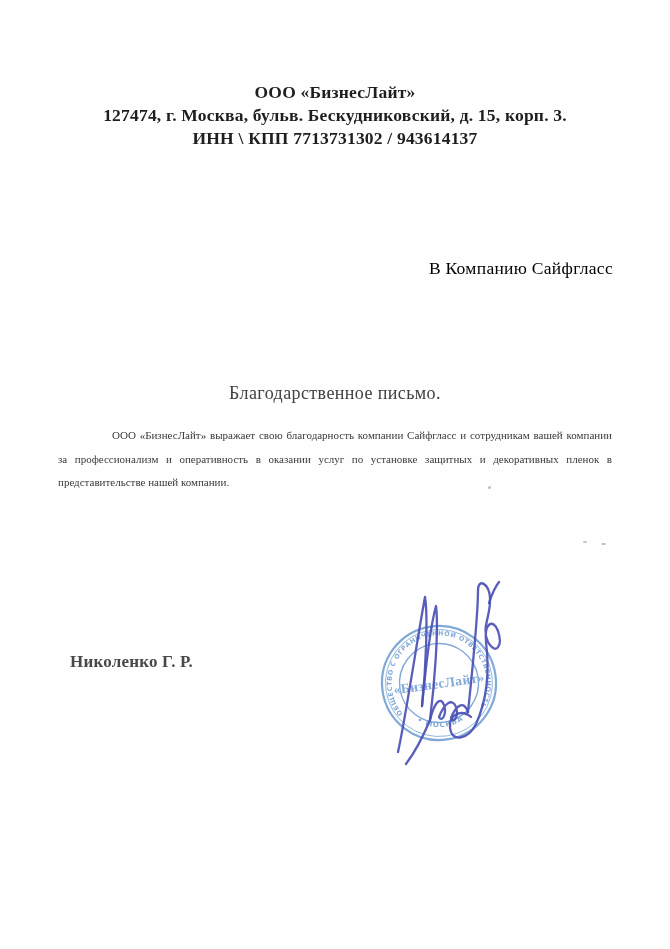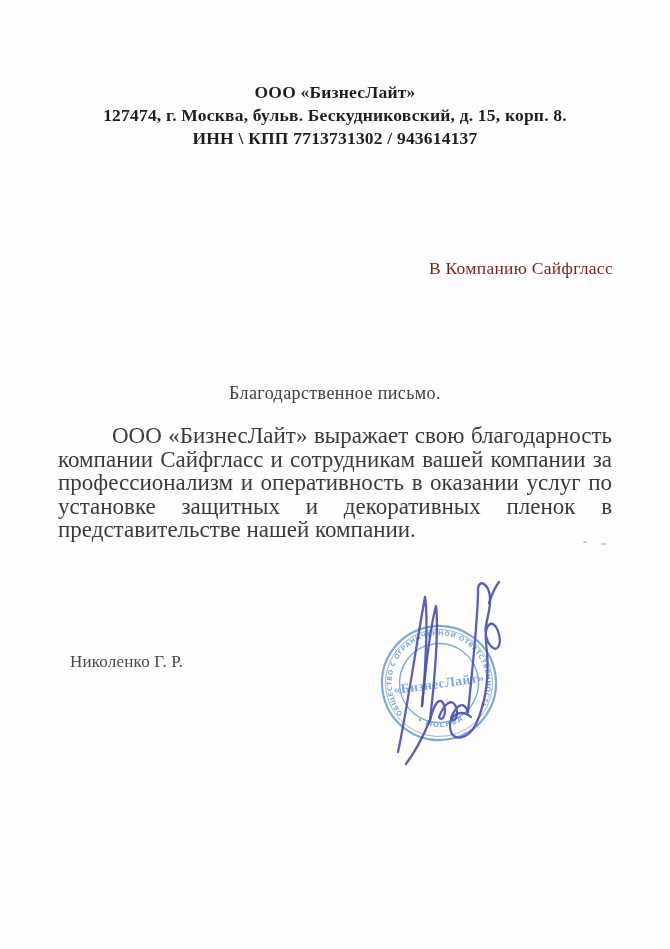--- a/index.html
+++ b/index.html
@@ -6,52 +6,52 @@
   .page{
     position:relative;width:670px;height:949px;background:#fefefe;overflow:hidden;
     font-family:"Liberation Serif","DejaVu Serif",serif;color:#363636;
   }
   .letterhead{
     position:absolute;top:81px;left:0;right:0;text-align:center;
     font-weight:bold;color:#1e1e1e;font-size:17.5px;line-height:23.2px;letter-spacing:0.2px;
   }
   .recipient{
     position:absolute;top:258px;right:57px;
-    font-size:17.5px;color:#7f1d1d;letter-spacing:0.3px;
+    font-size:17.5px;color:#000000;letter-spacing:0.3px;
   }
   .title{
     position:absolute;top:383px;left:0;right:0;text-align:center;
     font-size:18px;color:#404040;letter-spacing:0.4px;
   }
   .body-block{
     position:absolute;top:424px;left:58px;width:554px;
-    font-size:23px;line-height:23.5px;color:#3a3a3a;
+    font-size:11px;line-height:23.5px;color:#3a3a3a;
   }
   .para{margin:0 0 4px 0;text-indent:54px;text-align:justify;}
   .signoff{
     position:absolute;top:650px;left:66px;
     font-size:17px;line-height:24.5px;color:#484848;letter-spacing:0.2px;
   }
-  .signoff-name{padding-left:4px;}
+  .signoff-name{padding-left:4px;font-weight:bold;}
   .stamp-svg{position:absolute;left:374px;top:618px;width:130px;height:130px;opacity:0.82;}
   .sig-svg{position:absolute;left:368px;top:576px;width:160px;height:195px;}
   .sig-svg path{fill:none;stroke-width:2.3;stroke-linecap:round;stroke-linejoin:round;opacity:0.92;}
   .stamp-ring-text{font-family:"DejaVu Sans","Liberation Sans",sans-serif;font-size:6.3px;font-weight:600;letter-spacing:0.6px;}
   .stamp-bottom-text{font-family:"DejaVu Sans","Liberation Sans",sans-serif;font-size:7px;font-weight:700;letter-spacing:1px;}
   .stamp-center-text{font-family:"Liberation Serif","DejaVu Serif",serif;font-size:13.5px;font-weight:bold;letter-spacing:0.4px;}
   .speck{position:absolute;background:#8a8a8a;border-radius:50%;opacity:0.55;}
 </style>
 </head>
 <body>
 
 <div class="page">
 
   <header class="letterhead">
     <div>ООО «БизнесЛайт»</div>
-    <div>127474, г. Москва, бульв. Бескудниковский, д. 15, корп. 8.</div>
+    <div>127474, г. Москва, бульв. Бескудниковский, д. 15, корп. 3.</div>
     <div>ИНН \ КПП 7713731302 / 943614137</div>
   </header>
 
   <div class="recipient">В Компанию Сайфгласс</div>
 
   <div class="title">Благодарственное письмо.</div>
 
   <div class="body-block">
     <p class="para">ООО «БизнесЛайт» выражает свою благодарность компании Сайфгласс и сотрудникам вашей компании за профессионализм и оперативность в оказании услуг по установке защитных и декоративных пленок в представительстве нашей компании.</p>
   </div>

